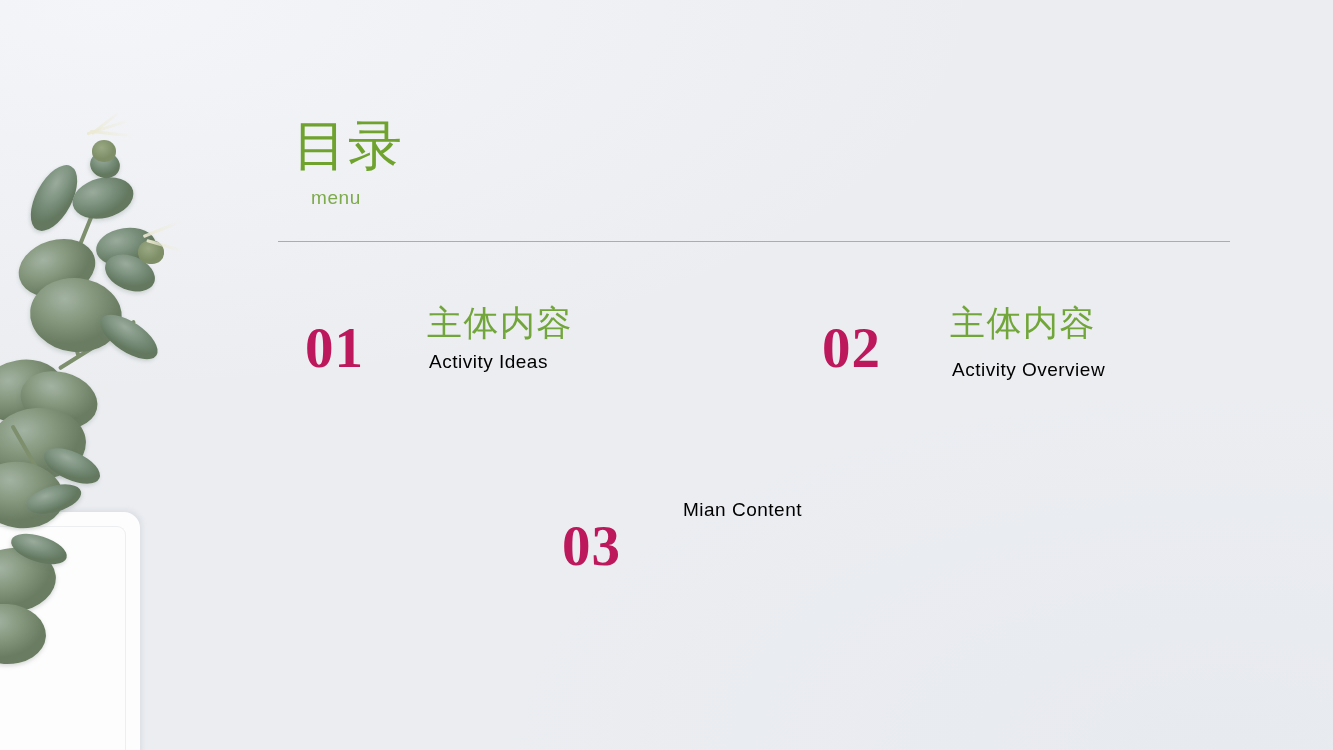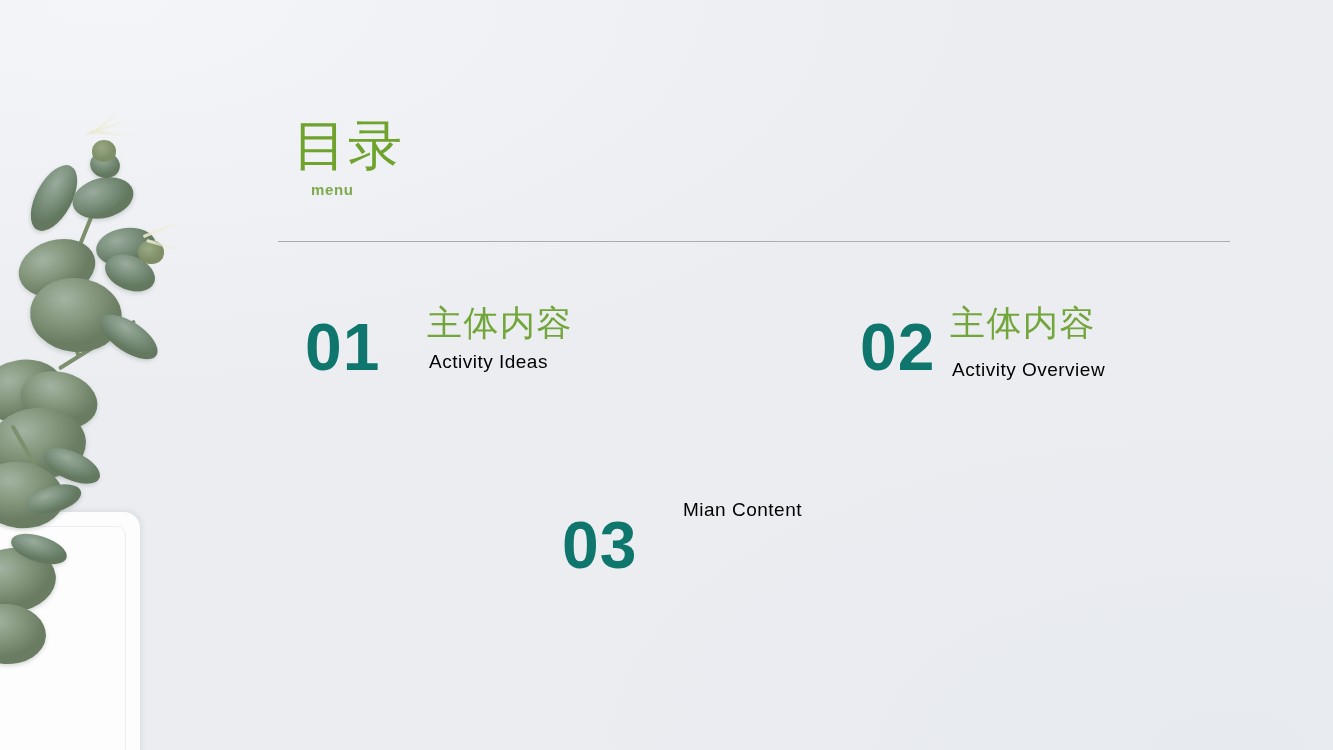--- a/index.html
+++ b/index.html
@@ -103,48 +103,48 @@
     top: 114px;
     font-size: 54px;
     line-height: 62px;
     color: #6fa32e;
     letter-spacing: 1px;
     font-weight: 400;
   }
   .head-sub {
     position: absolute;
     left: 311px;
-    top: 178px;
-    font-size: 15px;
+    top: 186px;
+    font-size: 19px;
     line-height: 24px;
     color: #7daa4a;
     letter-spacing: 0.6px;
-    font-weight: bold;
   }
 
   .divider {
     position: absolute;
     left: 278px;
     top: 241px;
     width: 952px;
     height: 1px;
     background: #a9adb0;
   }
 
   .toc-item {
     position: absolute;
   }
   .toc-num {
     position: absolute;
-    font-size: 66px;
+    font-size: 57px;
     line-height: 57px;
     font-weight: 700;
-    color: #0f766e;
+    color: #be185d;
     letter-spacing: 1px;
     white-space: nowrap;
+    font-family: Liberation Serif, serif;
   }
   .toc-text {
     position: absolute;
   }
   .toc-cn {
     font-size: 35px;
     line-height: 44px;
     color: #72a63a;
     letter-spacing: 1.5px;
     white-space: nowrap;
@@ -158,21 +158,21 @@
   }
 
   
   #item-01 { left: 0; top: 0; }
   #item-01 .toc-num  { left: 305px; top: 319px; }
   #item-01 .toc-text { left: 427px; top: 301px; }
   #item-01 .toc-en   { margin-left: 2px; margin-top: 4px; }
 
   
   #item-02 { left: 0; top: 0; }
-  #item-02 .toc-num  { left: 860px; top: 319px; }
+  #item-02 .toc-num  { left: 822px; top: 319px; }
   #item-02 .toc-text { left: 950px; top: 301px; }
   #item-02 .toc-en   { margin-left: 2px; margin-top: 12px; }
 
   
   #item-03 { left: 0; top: 0; }
   #item-03 .toc-num  { left: 562px; top: 517px; }
   #item-03 .toc-text { left: 676px; top: 491px; }
   #item-03 .toc-en   { margin-left: 7px; margin-top: 6px; }
 </style>
 </head>

